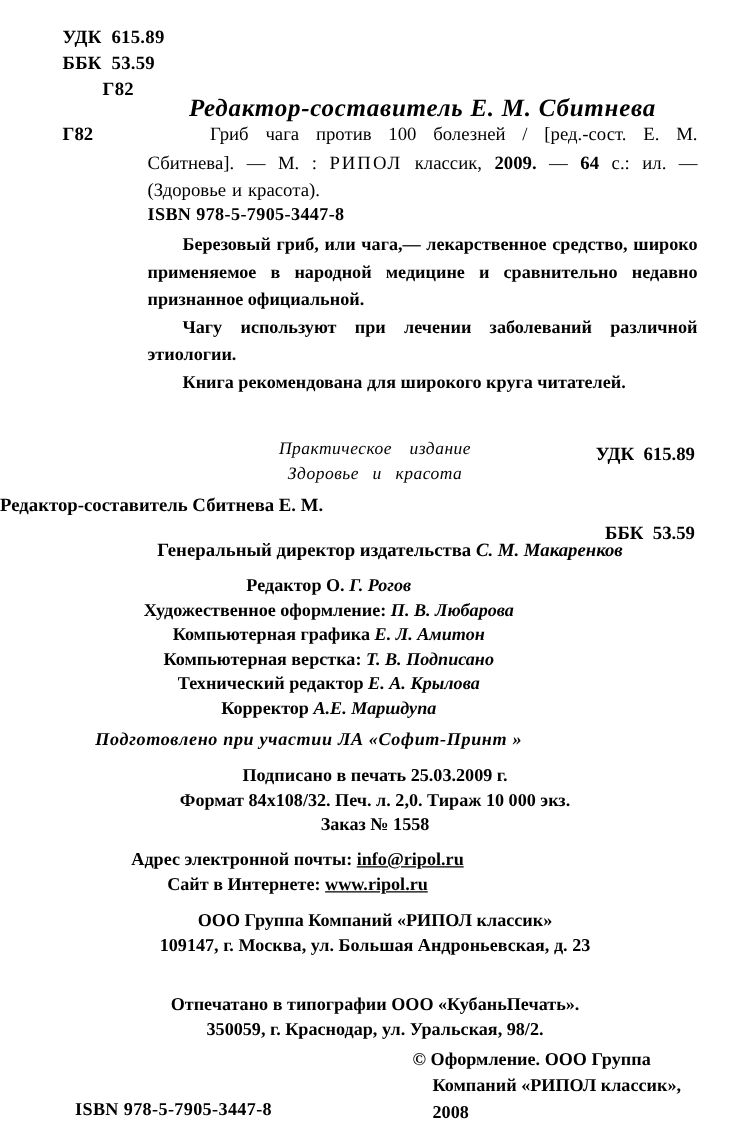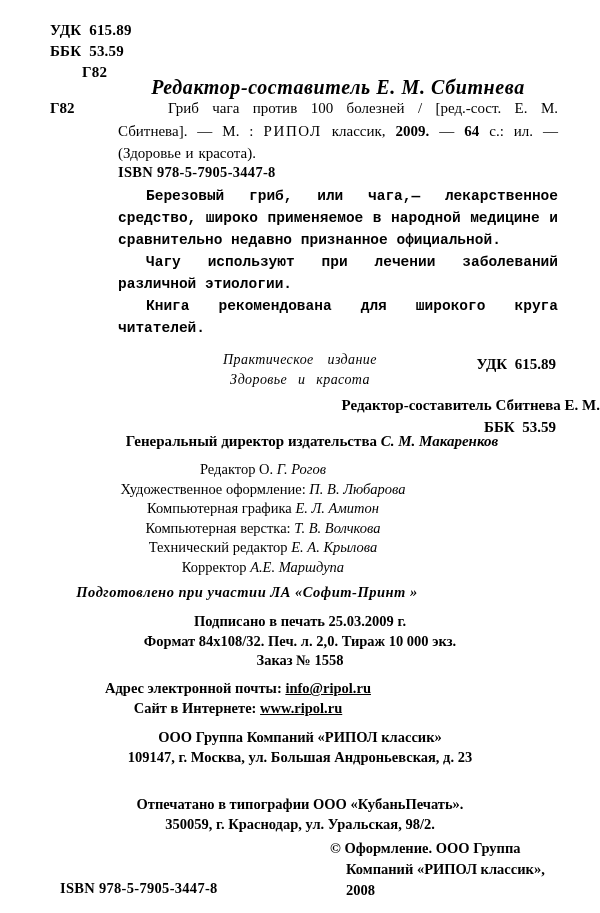--- a/index.html
+++ b/index.html
@@ -91,21 +91,20 @@
     width: 440px;
     font-weight: bold;
     font-size: 14.5px;
     line-height: 22px;
   }
   .annotation p {
     margin: 0;
     text-indent: 28px;
     text-align: justify;
     text-align-last: left;
-    font-family: Liberation Mono, monospace;
   }
 
   
   .codes-right {
     position: absolute;
     right: 44px;
     top: 312px;
     text-align: right;
     font-weight: bold;
     font-size: 15px;
@@ -126,21 +125,21 @@
     letter-spacing: 0.4px;
   }
   .series .l1 { word-spacing: 10px; }
   .series .l2 { word-spacing: 7px; }
 
   .compiler {
     position: absolute;
     left: 0;
     top: 397px;
     width: 600px;
-    text-align: right;
+    text-align: left;
     font-weight: bold;
     font-size: 15px;
   }
 
   .director {
     position: absolute;
     left: 12px;
     top: 433px;
     width: 600px;
     text-align: center;
@@ -148,21 +147,21 @@
     font-size: 15px;
   }
   .director i, .crew i { font-style: italic; }
 
   .crew {
     position: absolute;
     left: 0;
     top: 460px;
     width: 526px;
     text-align: center;
-    font-weight: normal;
+    font-weight: bold;
     font-size: 14.5px;
     line-height: 19.5px;
   }
 
   .sofit {
     position: absolute;
     left: 0;
     top: 584px;
     width: 494px;
     text-align: center;
@@ -278,21 +277,21 @@
   </div>
 
   <div class="compiler">Редактор-составитель Сбитнева Е. М.</div>
 
   <div class="director"><span>Генеральный директор издательства </span><i>С.  М.  Макаренков</i></div>
 
   <div class="crew">
     <div><span>Редактор О. </span><i>Г.  Рогов</i></div>
     <div><span>Художественное оформление: </span><i>П.  В.  Любарова</i></div>
     <div><span>Компьютерная графика </span><i>Е.  Л.  Амитон</i></div>
-    <div><span>Компьютерная верстка: </span><i>Т.  В.  Волчкова</i></div>
+    <div><span>Компьютерная верстка: </span><i>Т.  В.  Подписано</i></div>
     <div><span>Технический редактор </span><i>Е.  А.  Крылова</i></div>
     <div><span>Корректор </span><i>А.Е.  Маршдупа</i></div>
   </div>
 
   <div class="sofit">Подготовлено при участии  ЛА  «Софит-Принт »</div>
 
   <div class="printinfo">
     <div>Подписано в печать 25.03.2009 г.</div>
     <div>Формат 84х108/32. Печ. л. 2,0. Тираж 10 000 экз.</div>
     <div>Заказ  №   1558</div>

